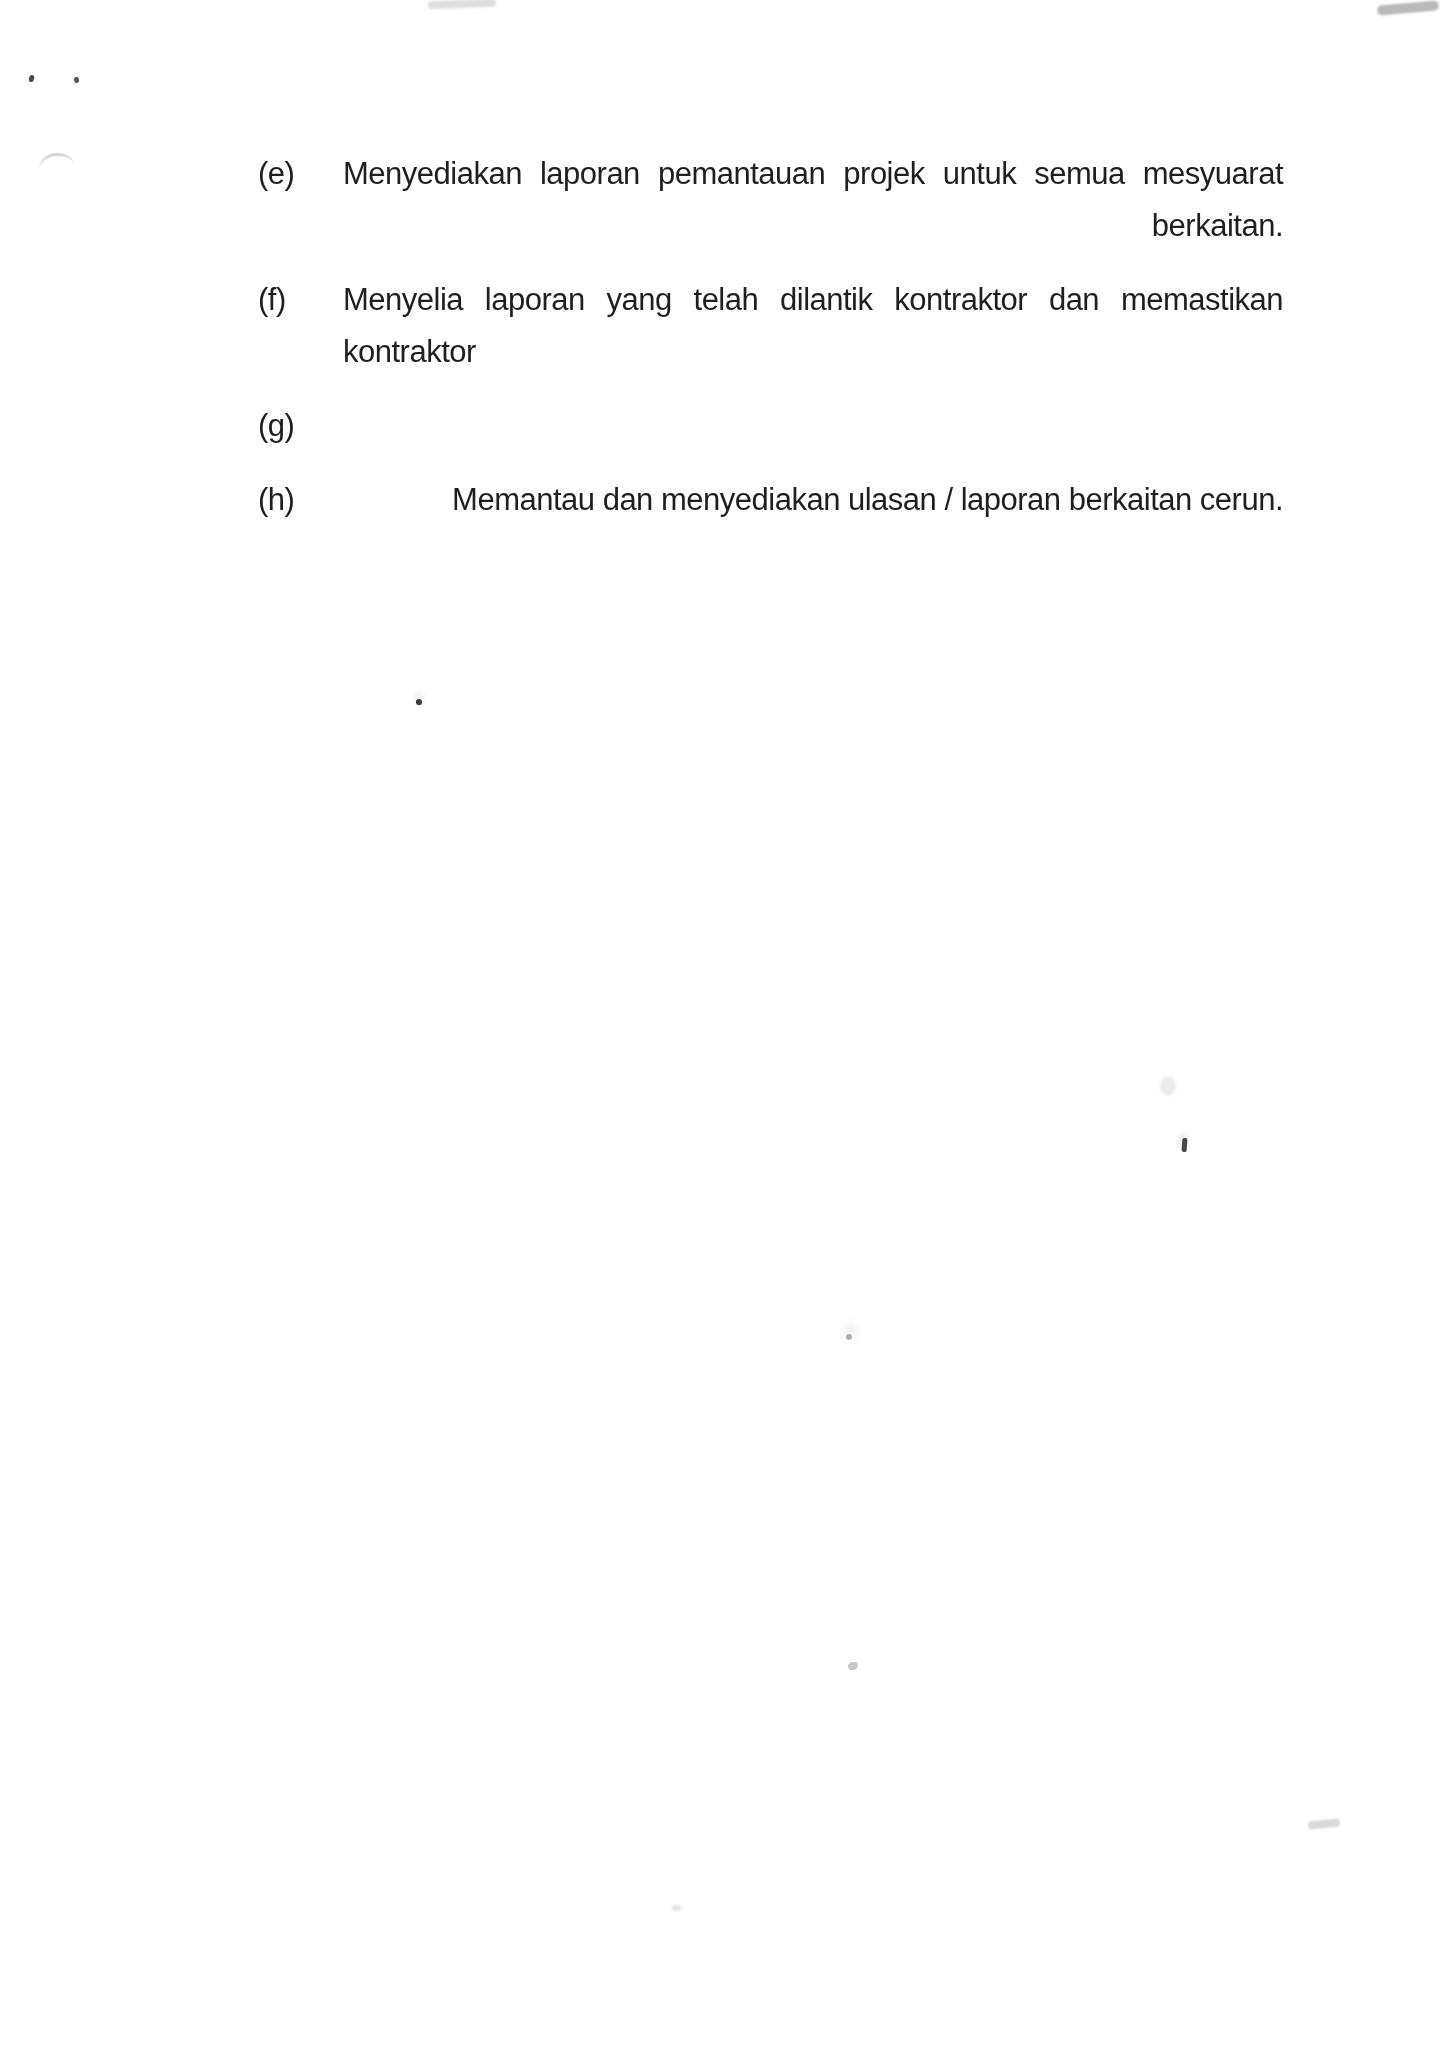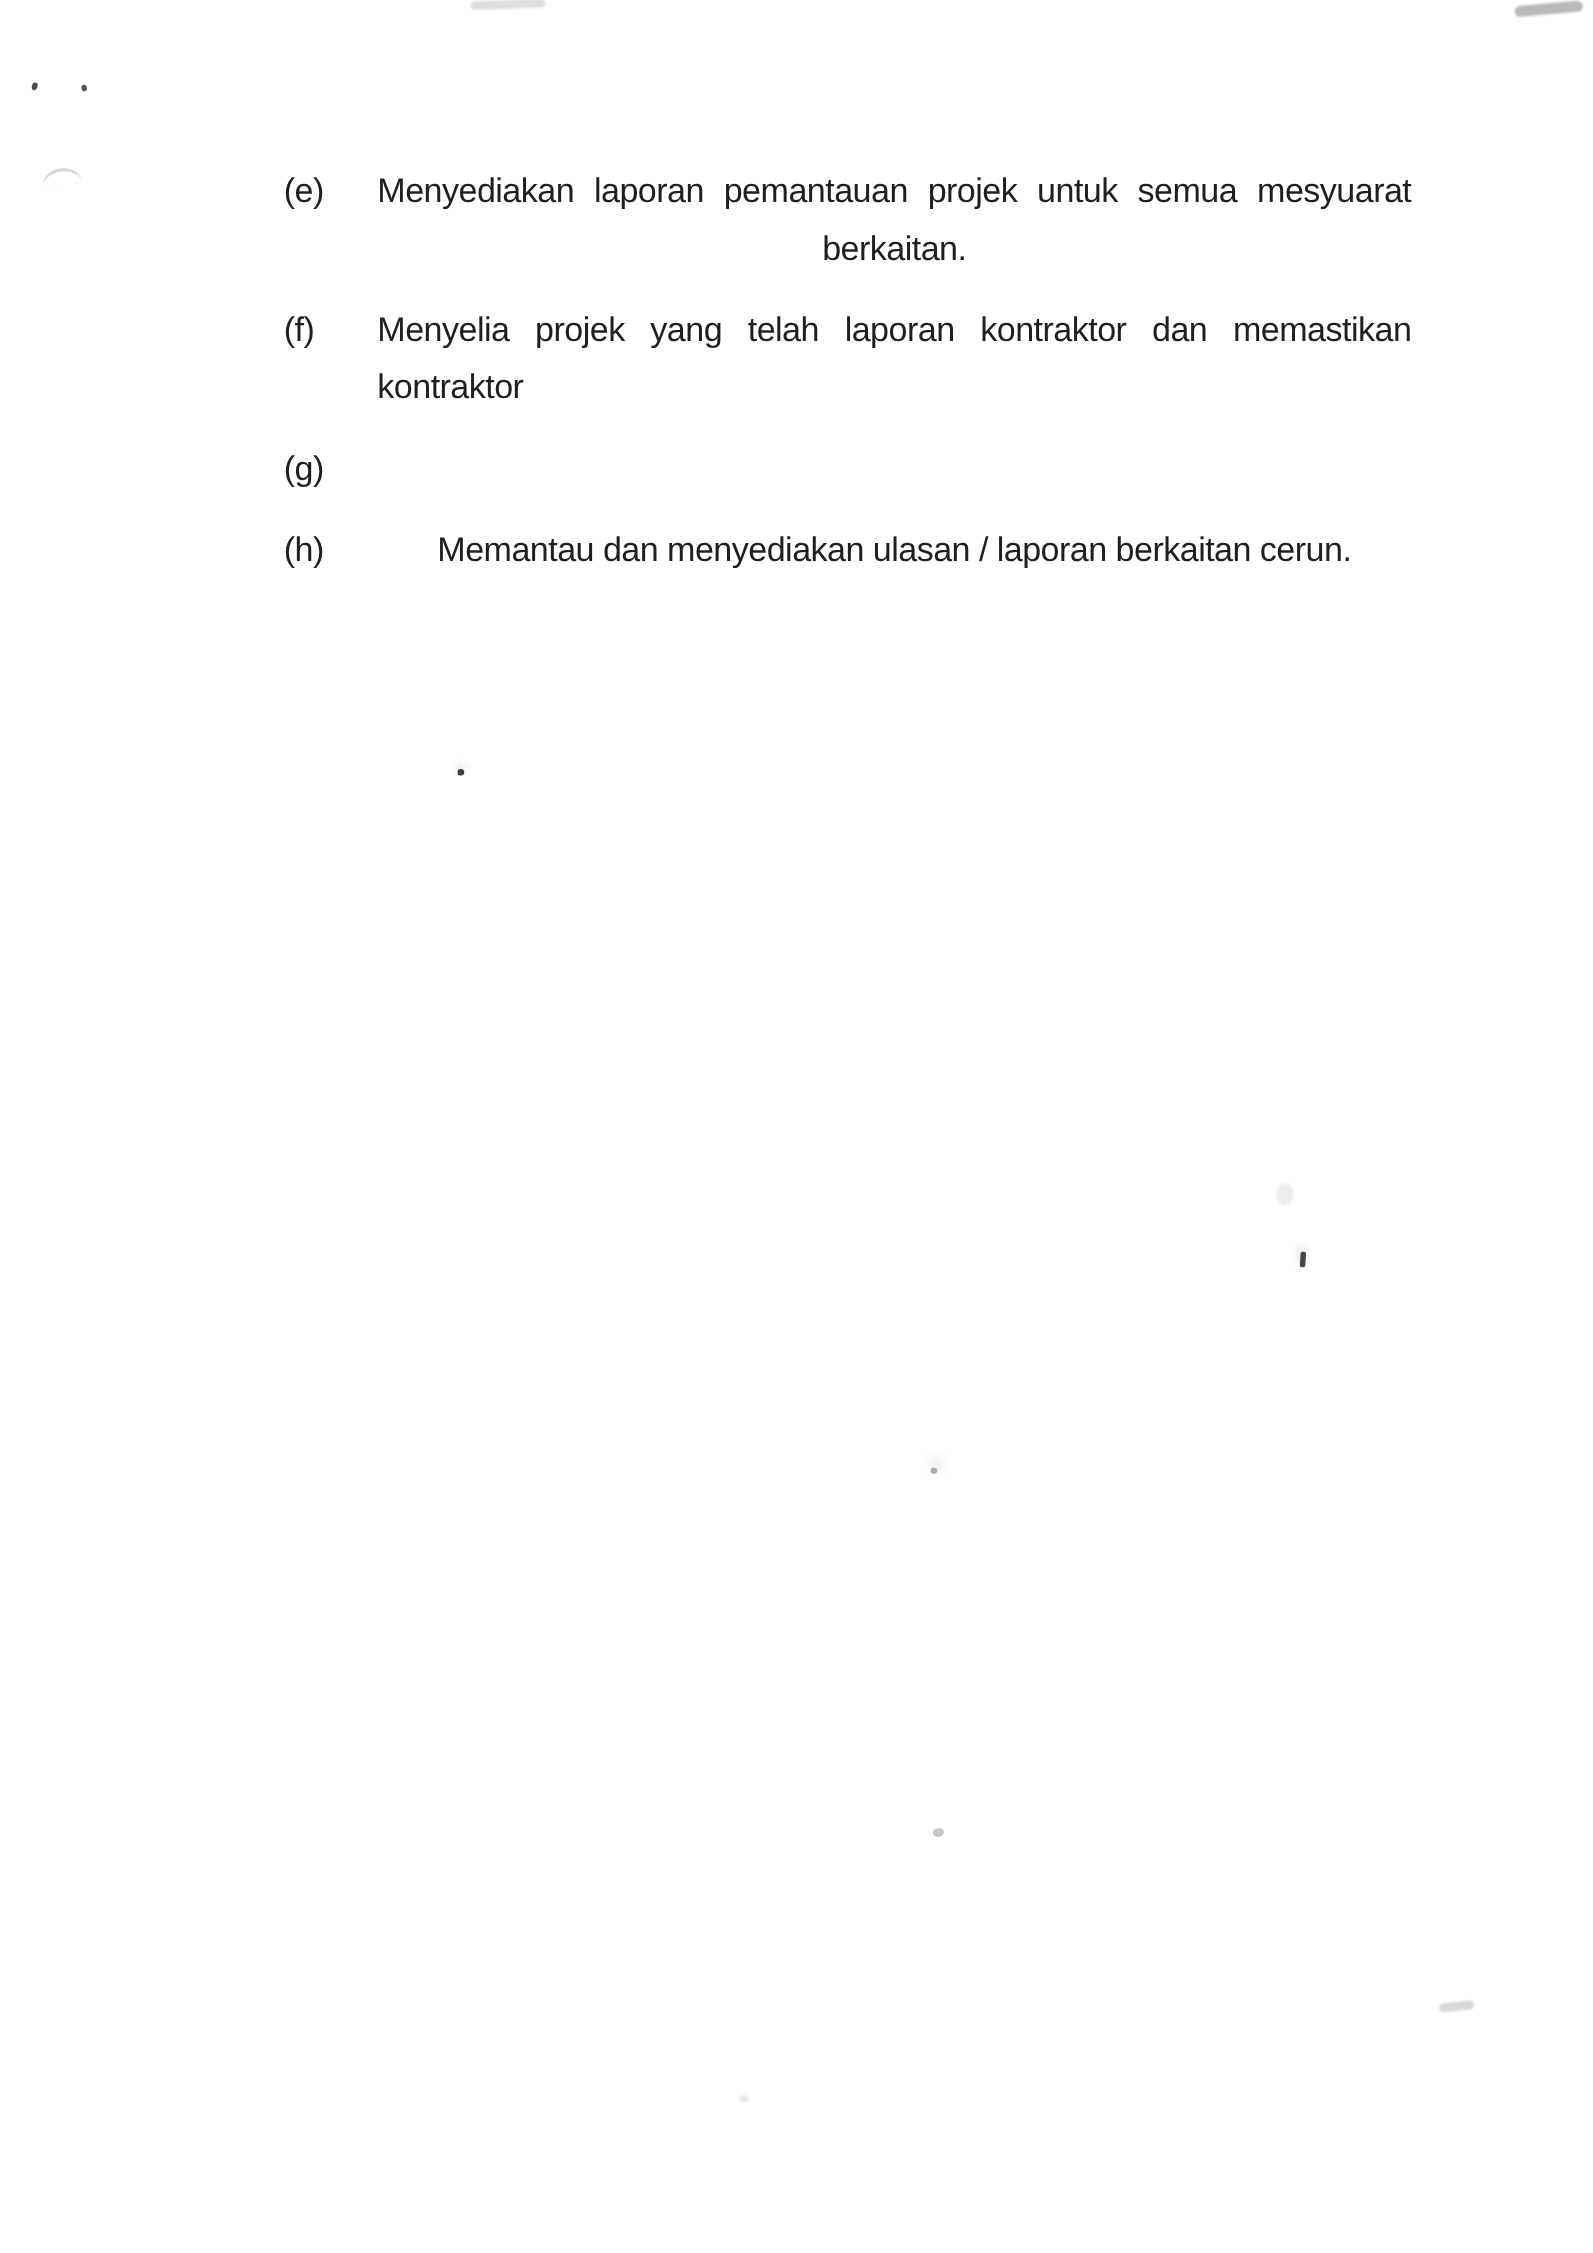--- a/index.html
+++ b/index.html
@@ -37,21 +37,21 @@
     letter-spacing: -0.5px;
   }
   .item-body {
     flex: 1 1 auto;
     min-width: 0;
   }
   .line {
     font-size: 31px;
     line-height: 52px;
     letter-spacing: -0.5px;
-    text-align: center;
+    text-align: right;
     white-space: nowrap;
   }
   .line.stretch {
     white-space: normal;
     text-align: justify;
     text-align-last: justify;
   }
   
   .artifact { position: absolute; pointer-events: none; }
   .speck-a   { left: 29px;   top: 75px;   width: 5px;  height: 7px;  background:#4a4a4a; border-radius: 60% 40% 50% 50%; transform: rotate(14deg); }
@@ -78,21 +78,21 @@
       <div class="item-label">(e)</div>
       <div class="item-body">
         <div class="line stretch">Menyediakan laporan pemantauan projek untuk semua mesyuarat</div>
         <div class="line">berkaitan.</div>
       </div>
     </div>
 
     <div class="item">
       <div class="item-label">(f)</div>
       <div class="item-body">
-        <div class="line stretch">Menyelia projek yang telah laporan kontraktor dan memastikan kontraktor</div>
+        <div class="line stretch">Menyelia laporan yang telah dilantik kontraktor dan memastikan kontraktor</div>
       </div>
     </div>
 
     <div class="item">
       <div class="item-label">(g)</div>
       <div class="item-body">
       </div>
     </div>
 
     <div class="item">

